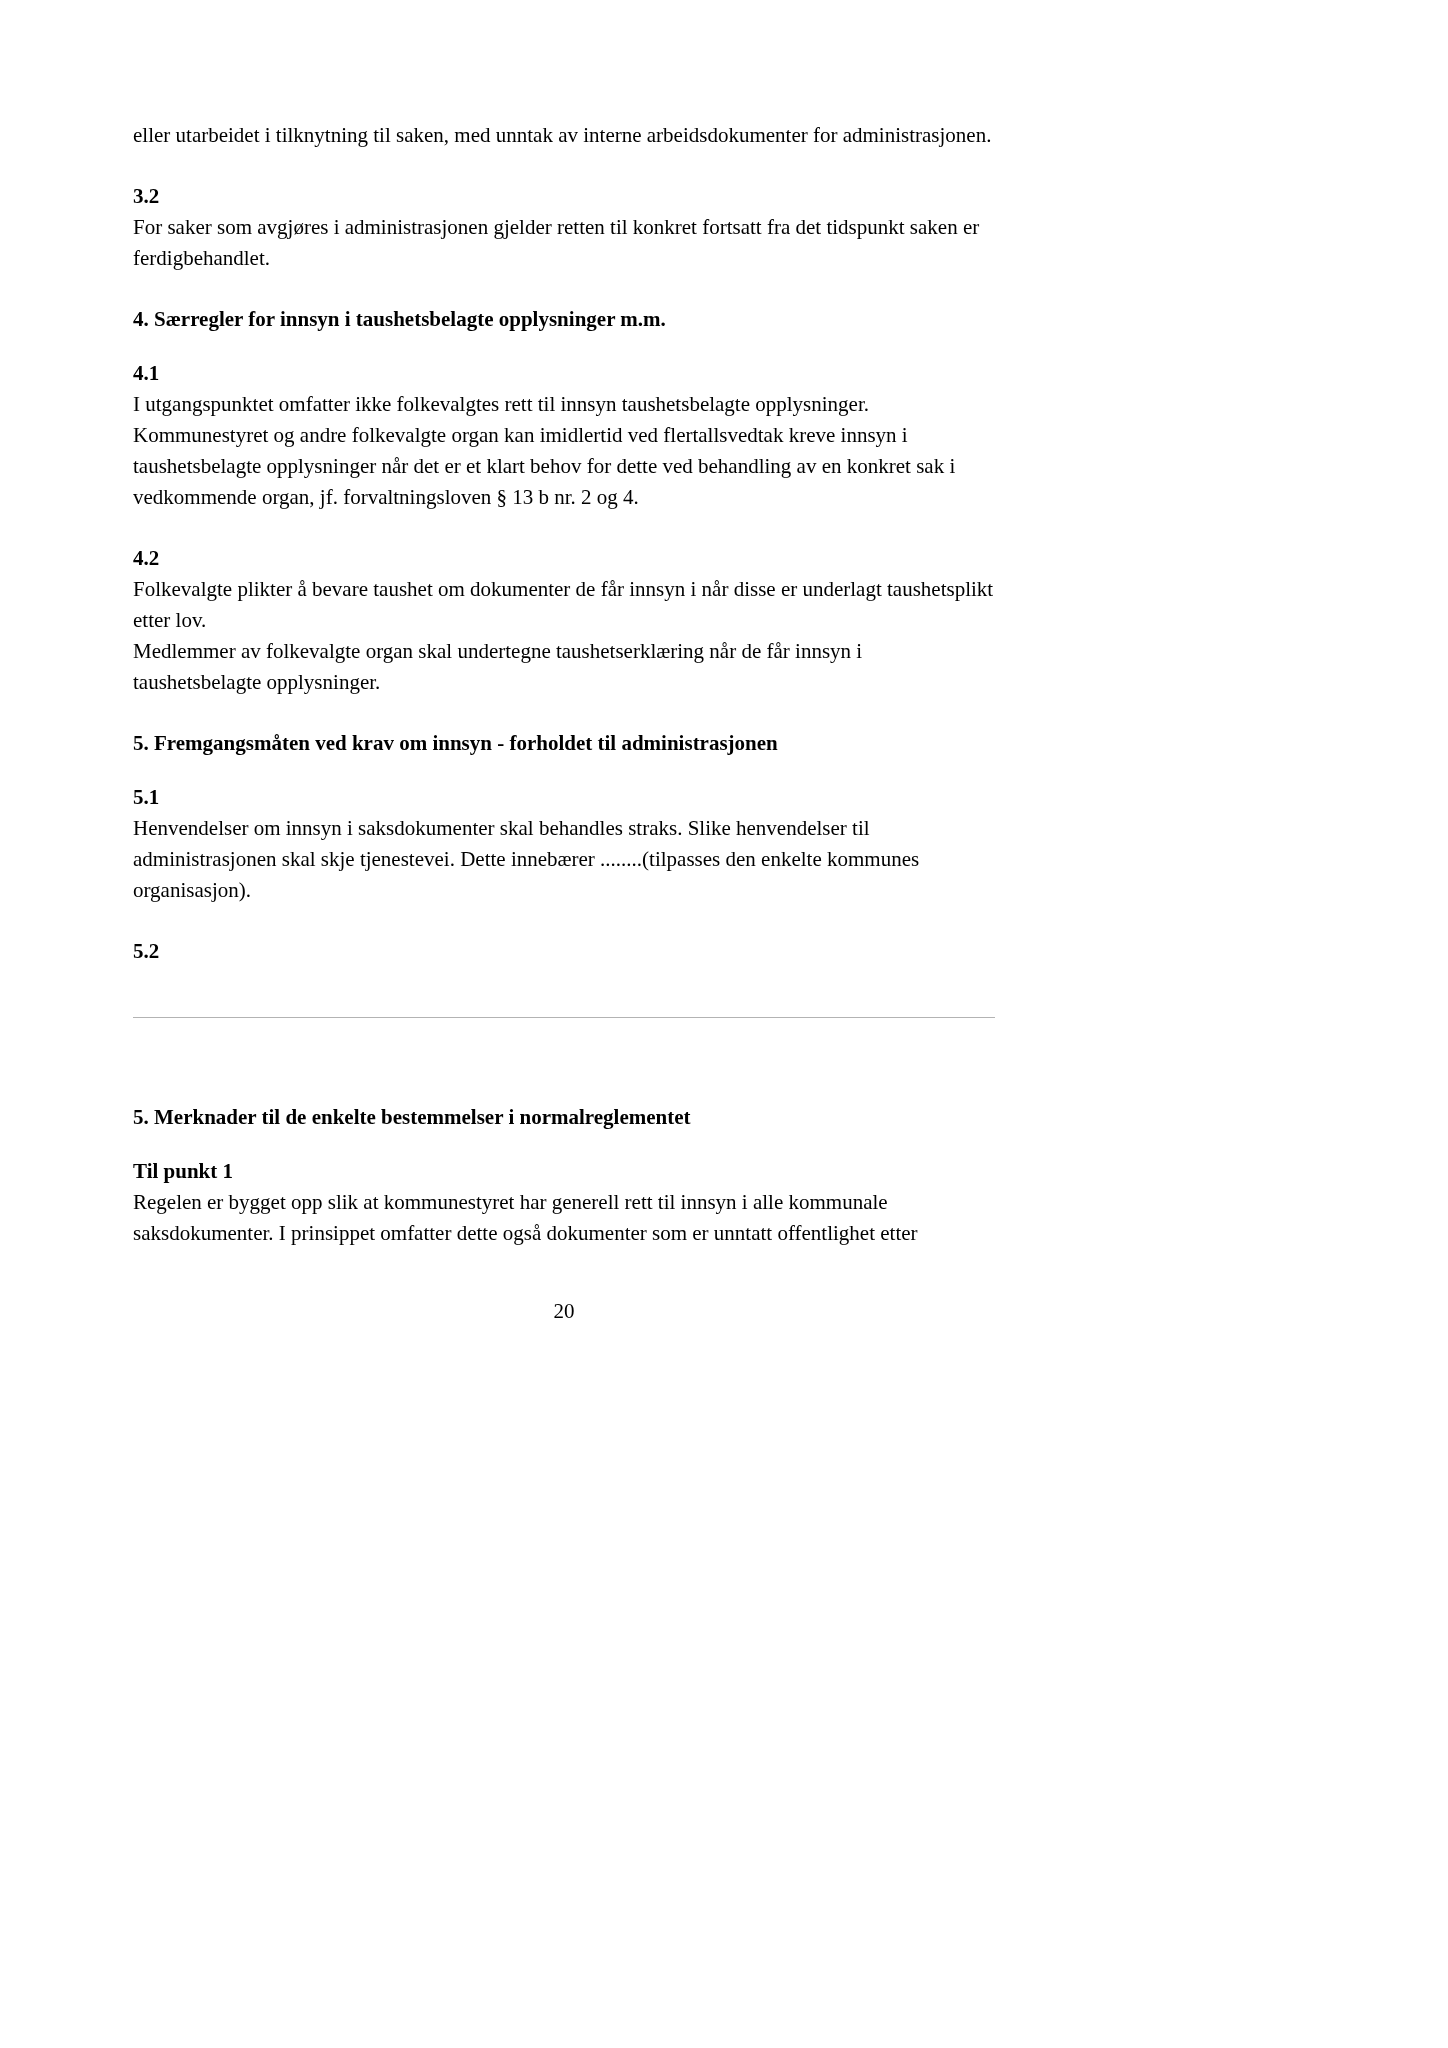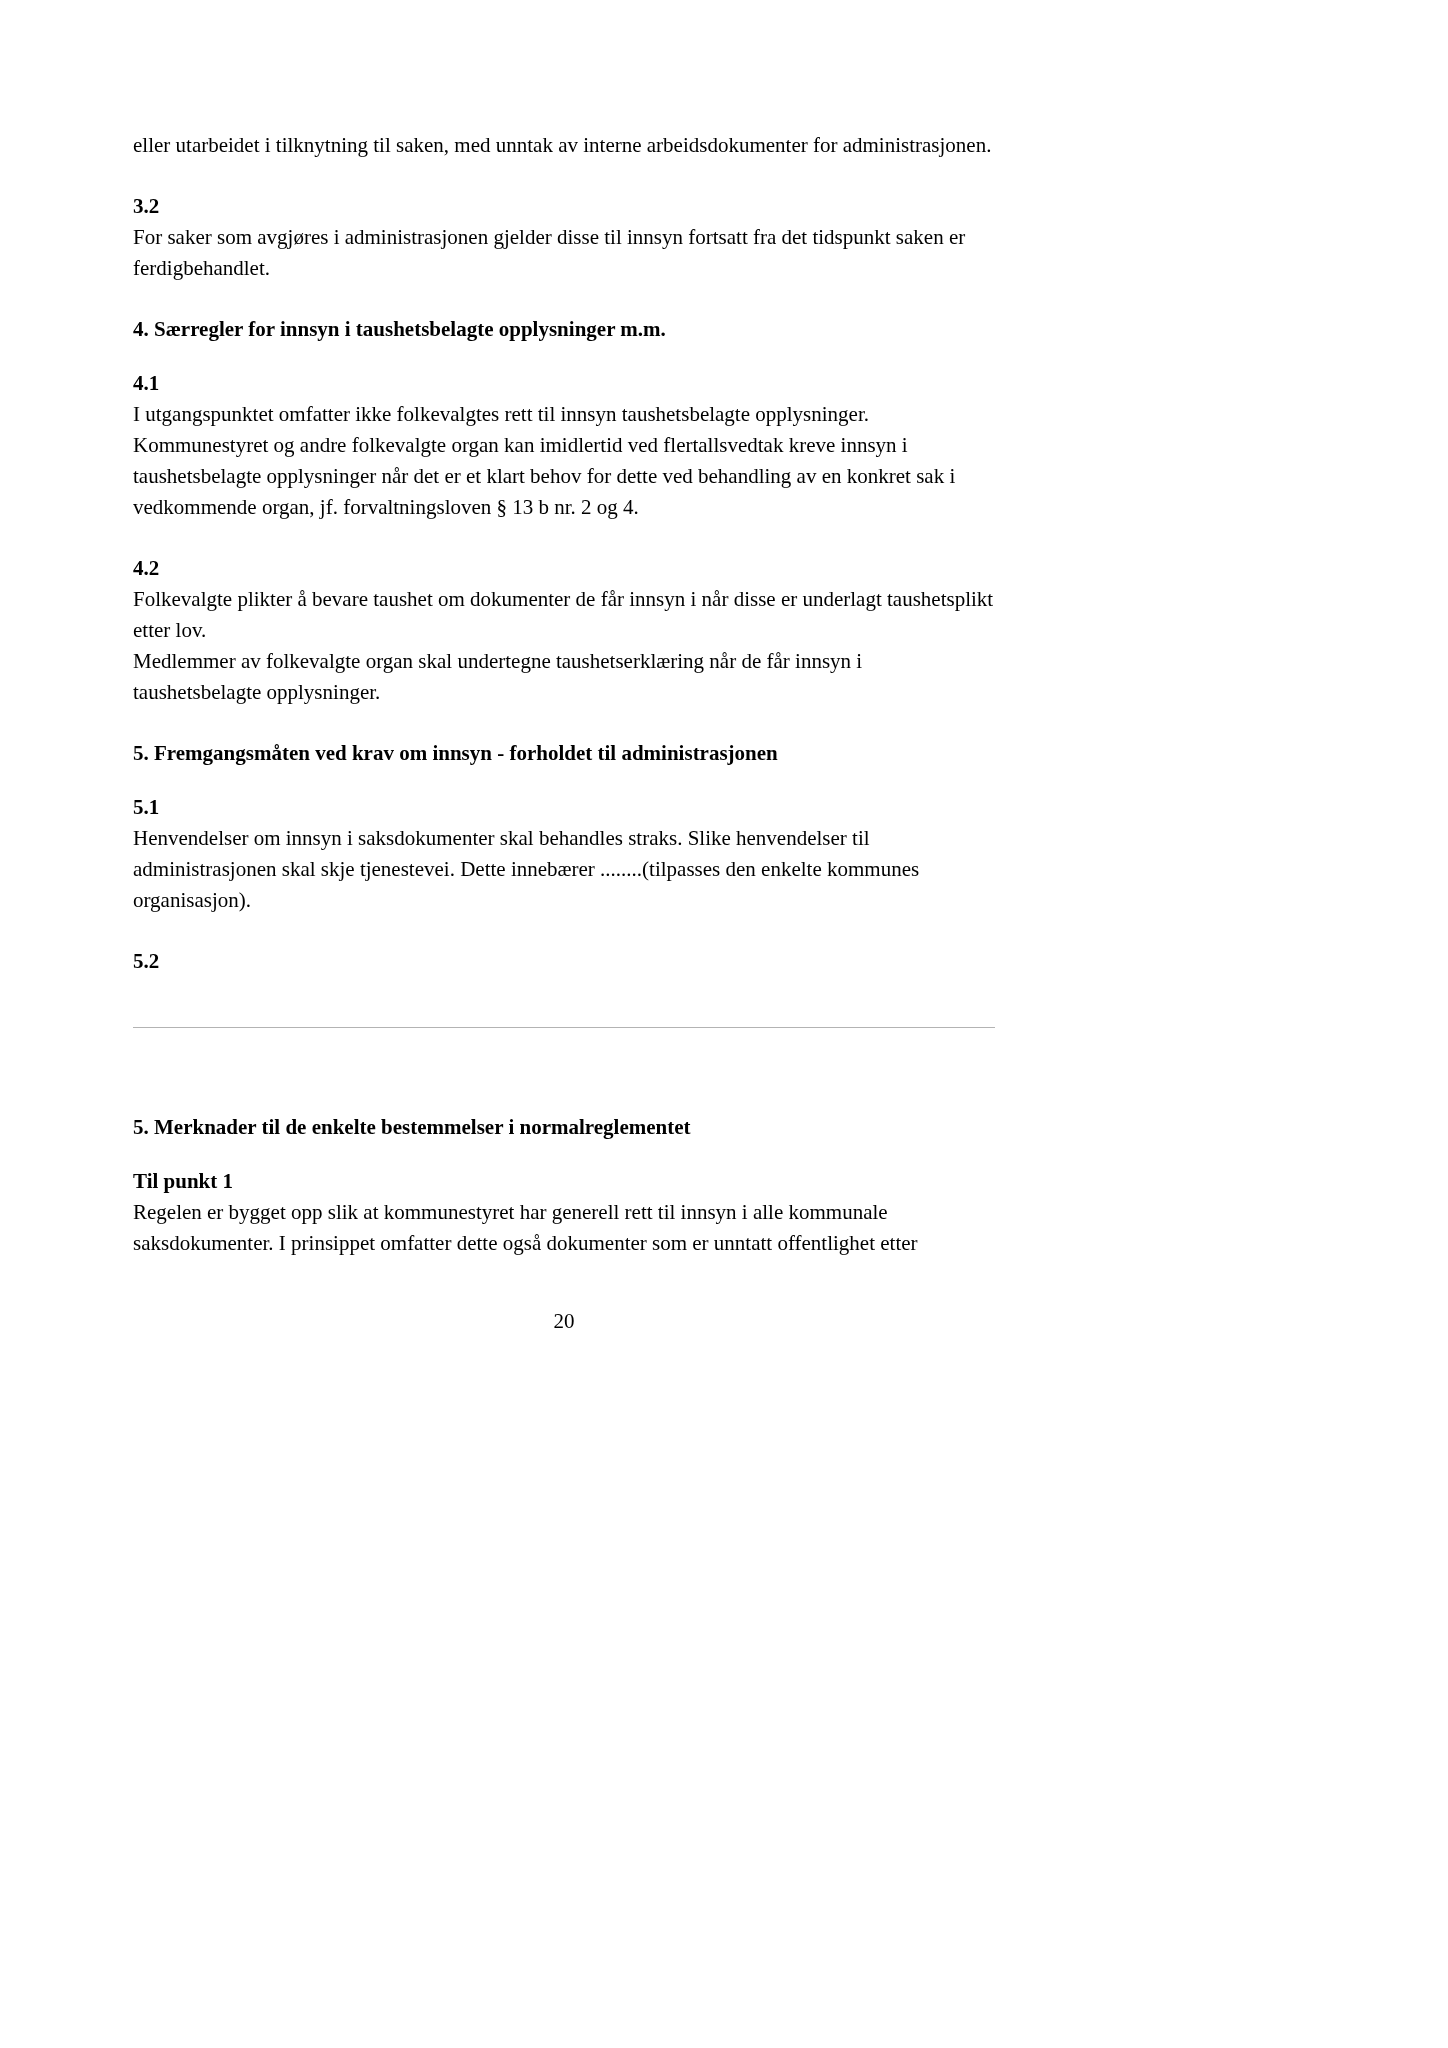--- a/index.html
+++ b/index.html
@@ -15,21 +15,21 @@
     background: #ffffff;
     color: #000000;
     font-family: "Liberation Serif", "DejaVu Serif", serif;
     font-size: 21px;
     line-height: 31px;
     overflow: hidden;
   }
   .content {
     position: absolute;
     left: 133px;
-    top: 130px;
+    top: 120px;
     width: 862px;
   }
   .block {
     margin: 0;
     padding: 0;
     font-size: 21px;
     line-height: 31px;
     font-weight: normal;
     text-align: left;
   }
@@ -51,21 +51,21 @@
 </style>
 </head>
 <body>
 
 <div class="page">
   <div class="content">
 
     <p class="block">eller utarbeidet i tilknytning til saken, med unntak av interne arbeidsdokumenter for administrasjonen.</p>
 
     <p class="block label mt-lg">3.2</p>
-    <p class="block">For saker som avgjøres i administrasjonen gjelder disse til innsyn fortsatt fra det tidspunkt saken er ferdigbehandlet.</p>
+    <p class="block">For saker som avgjøres i administrasjonen gjelder retten til konkret fortsatt fra det tidspunkt saken er ferdigbehandlet.</p>
 
     <p class="block heading mt-lg">4. Særregler for innsyn i taushetsbelagte opplysninger m.m.</p>
 
     <p class="block label mt-md">4.1</p>
     <p class="block">I utgangspunktet omfatter ikke folkevalgtes rett til innsyn taushetsbelagte opplysninger. Kommunestyret og andre folkevalgte organ kan imidlertid ved flertallsvedtak kreve innsyn i taushetsbelagte opplysninger når det er et klart behov for dette ved behandling av en konkret sak i vedkommende organ, jf. forvaltningsloven § 13 b nr. 2 og 4.</p>
 
     <p class="block label mt-lg">4.2</p>
     <p class="block">Folkevalgte plikter å bevare taushet om dokumenter de får innsyn i når disse er underlagt taushetsplikt etter lov.</p>
     <p class="block">Medlemmer av folkevalgte organ skal undertegne taushetserklæring når de får innsyn i taushetsbelagte opplysninger.</p>
 

